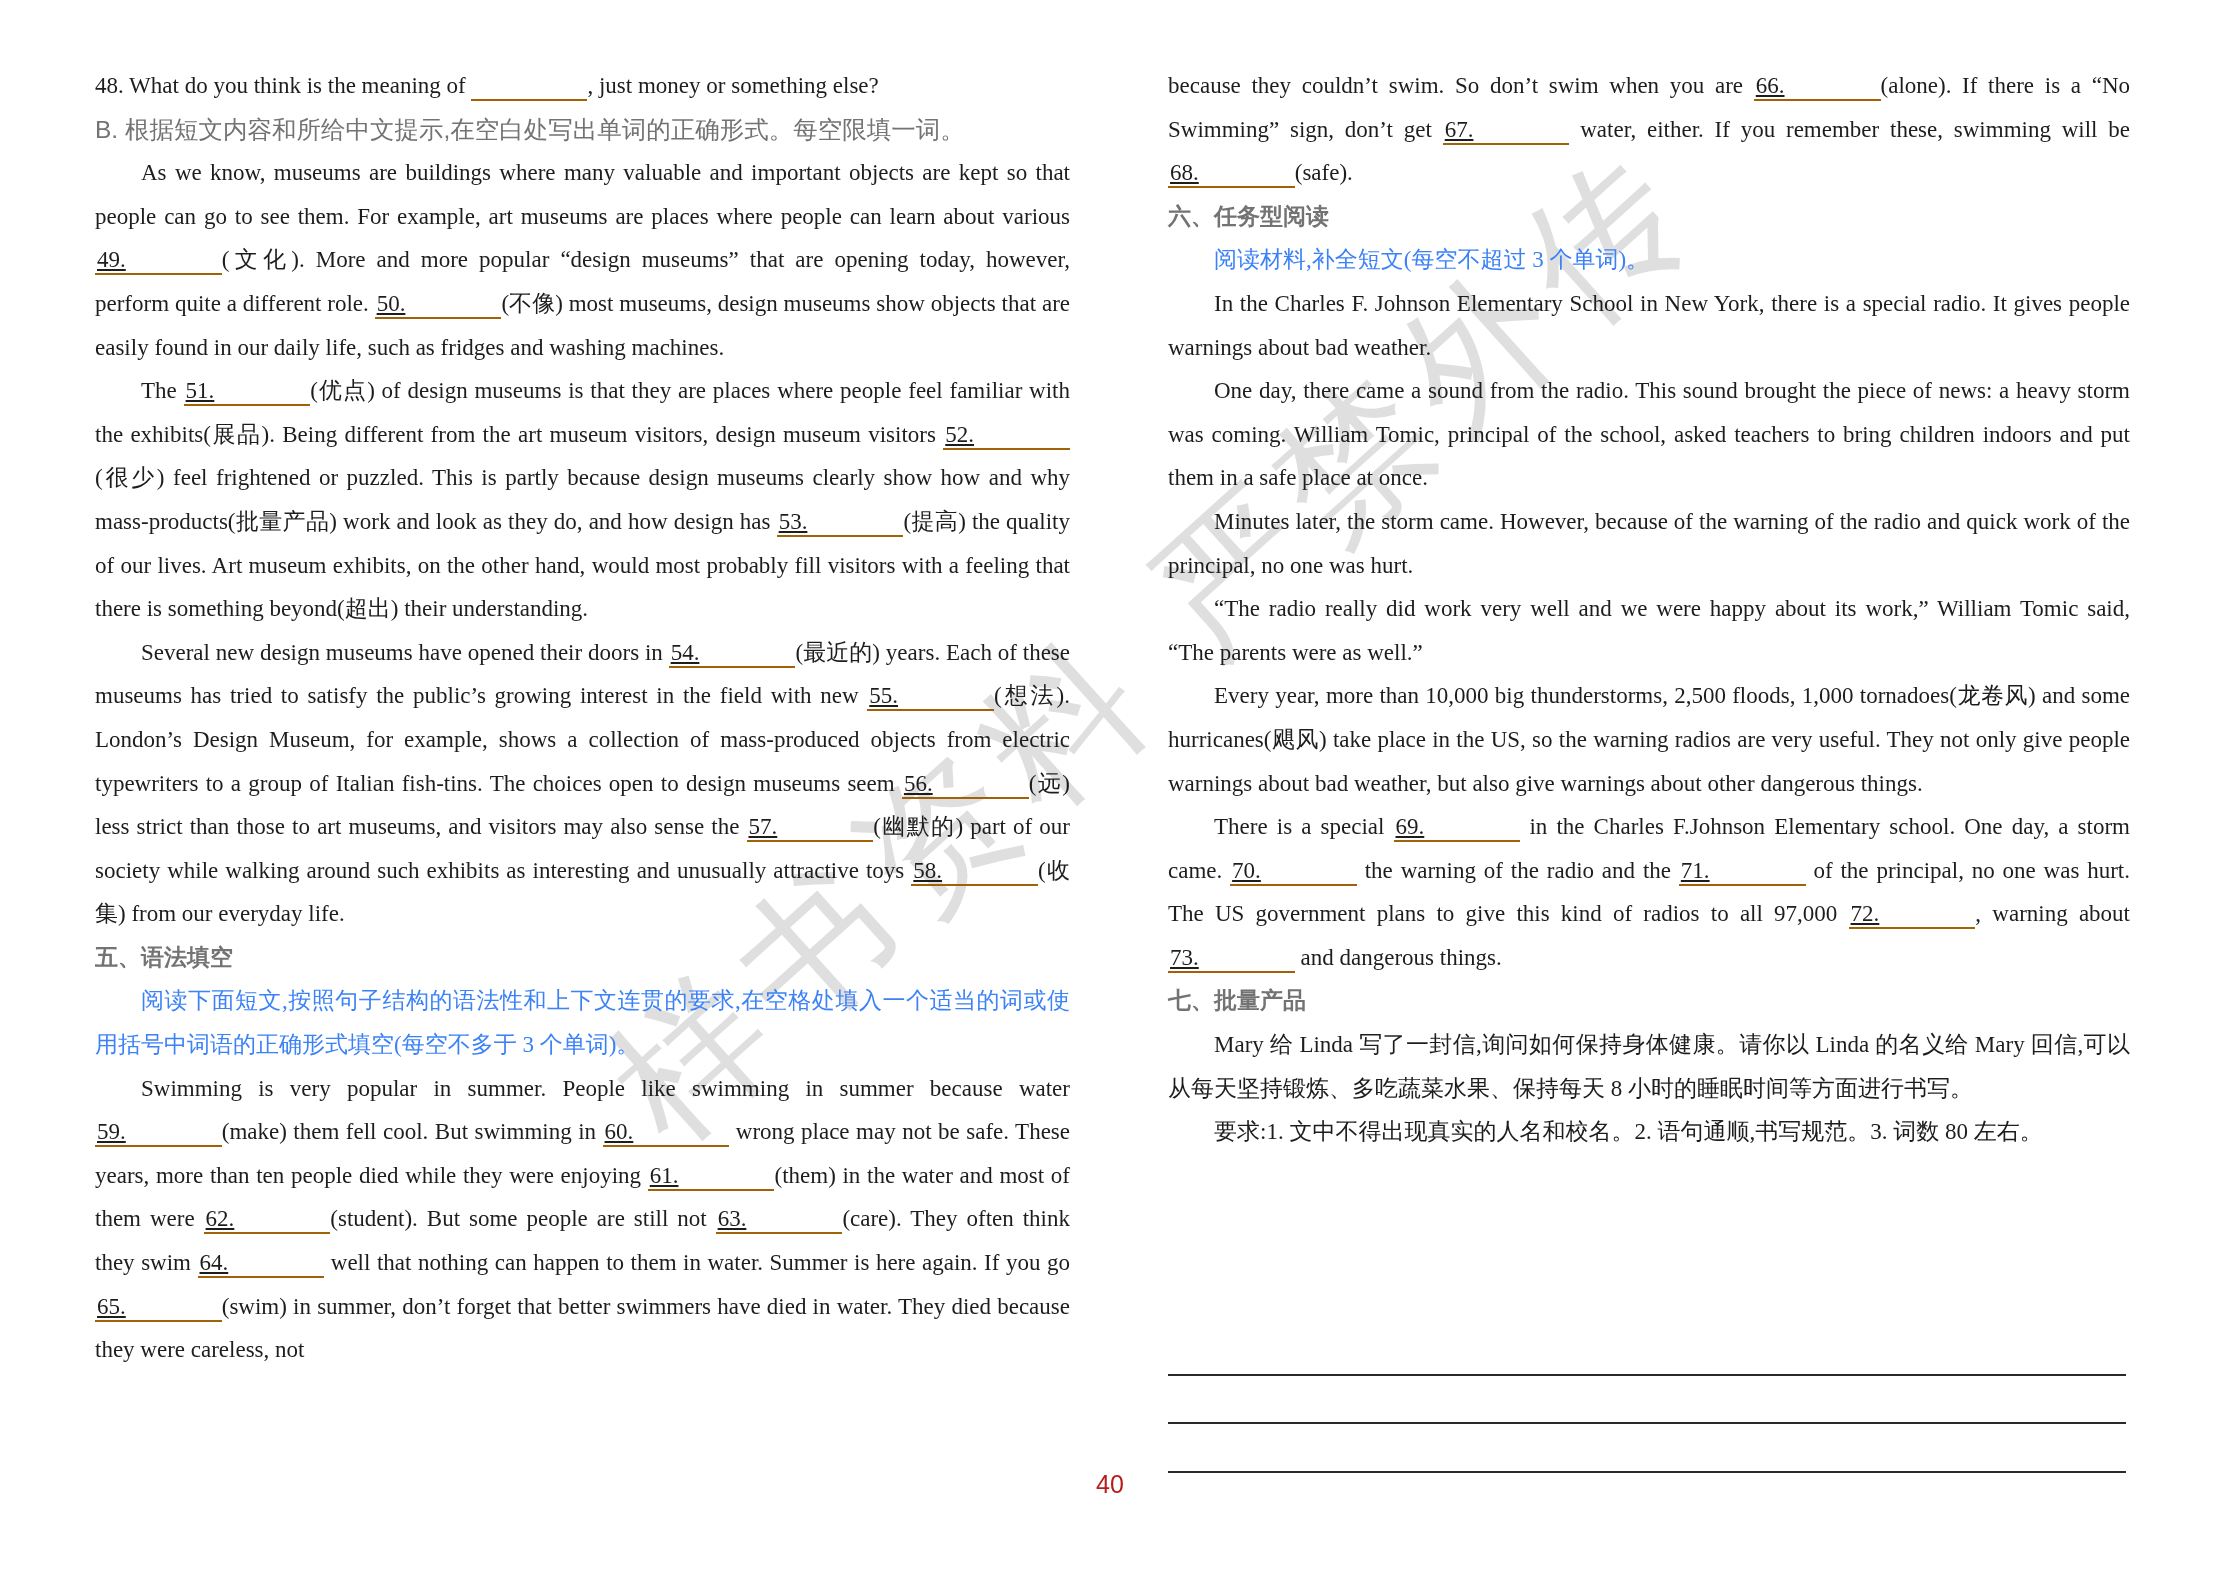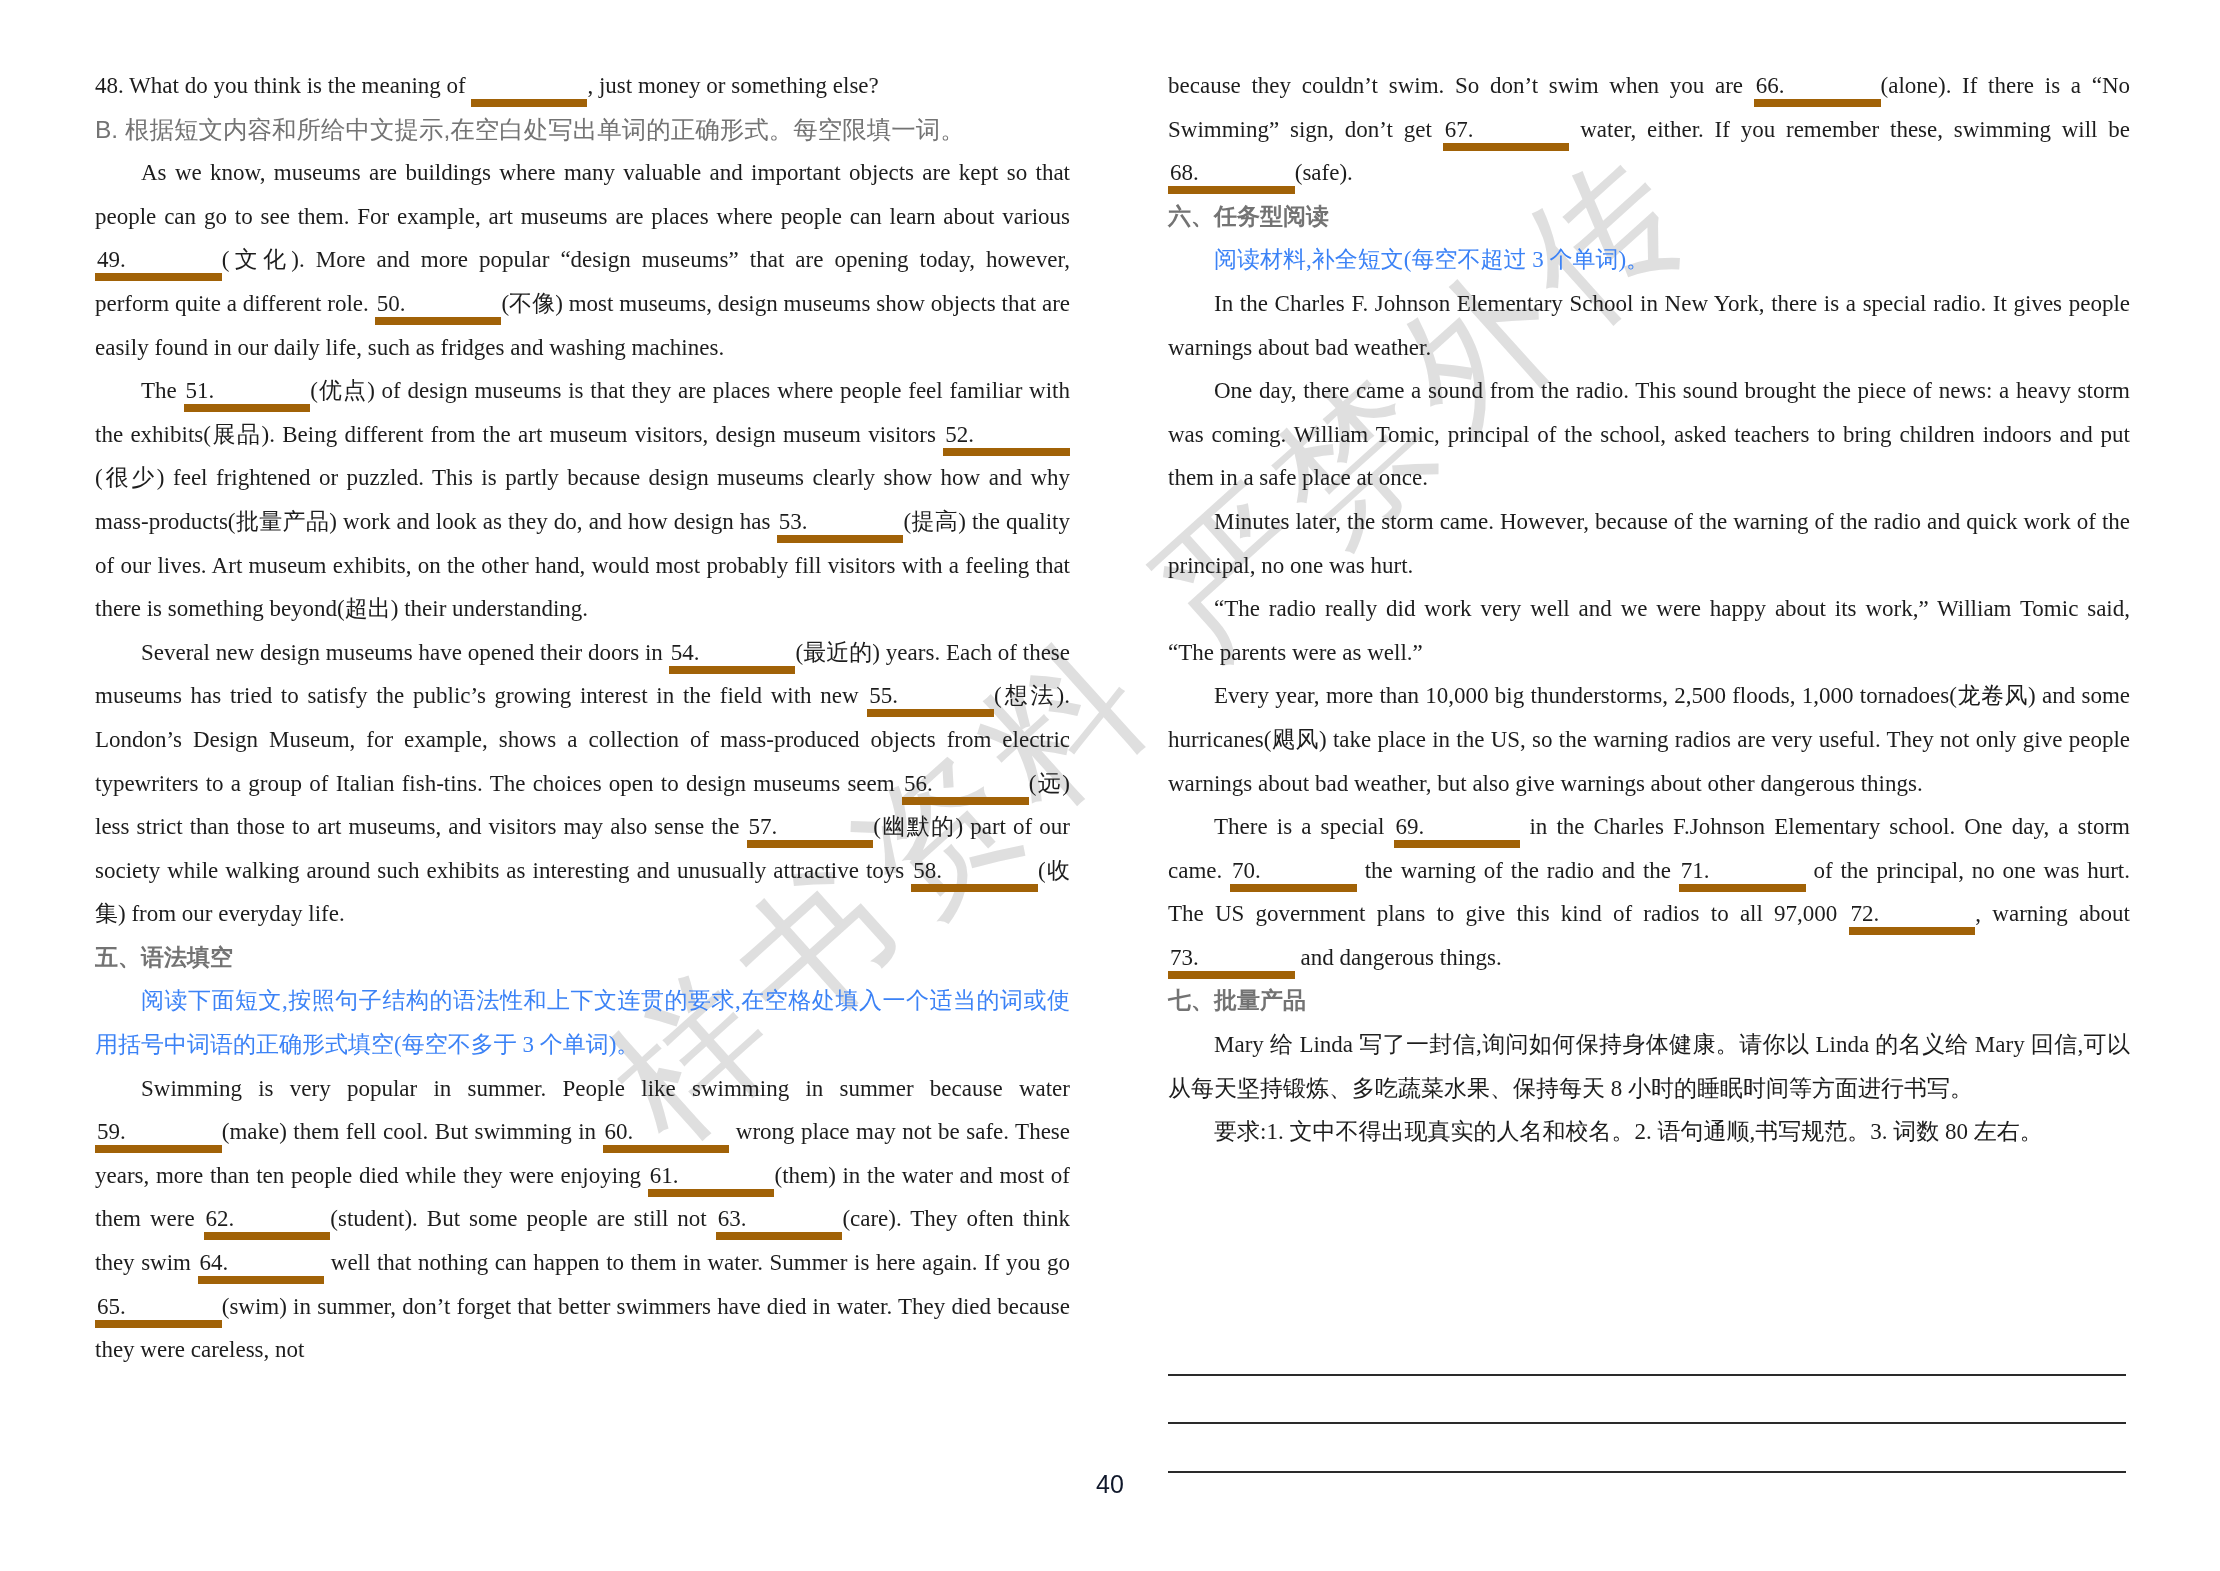--- a/index.html
+++ b/index.html
@@ -6,28 +6,28 @@
   .page{position:relative;width:2220px;height:1571px;background:#ffffff;overflow:hidden;
         font-family:"Liberation Serif","DejaVu Serif",serif;color:#1d1d1d;}
   .col{position:absolute;top:64px;z-index:2;}
   .col-left{left:95px;width:975px;}
   .col-right{left:1168px;width:962px;}
   .col p{margin:0;font-size:23px;line-height:43.6px;text-align:justify;}
   .ind{text-indent:2em;}
   .h-blue{color:#737373;font-family:"Liberation Sans","DejaVu Sans",sans-serif;
           font-weight:bold;font-size:26.5px;text-align:left;}
   .blue{color:#3b82f6;}
-  .bl{border-bottom:8px solid #a16207;padding:0 96px 1px 2px;white-space:nowrap;}
+  .bl{border-bottom:2px solid #a16207;padding:0 96px 1px 2px;white-space:nowrap;text-decoration:underline;}
   .bl-wide{padding:0 58px 1px 58px;}
   .ans-line{position:absolute;left:1168px;width:958px;height:0;border-top:2px solid #2a2a2a;z-index:2;}
   .line1{top:1374px;}
   .line2{top:1422px;}
   .line3{top:1471px;}
   .page-number{position:absolute;left:1086px;top:1470px;width:48px;text-align:center;
-        font-family:"Liberation Sans","DejaVu Sans",sans-serif;font-size:25px;color:#0f172a;z-index:2;}
+        font-family:"Liberation Sans","DejaVu Sans",sans-serif;font-size:25px;color:#b91c1c;z-index:2;}
   .watermark{position:absolute;left:385px;top:545px;width:1540px;text-align:center;
         font-size:150px;letter-spacing:16px;color:rgba(140,140,140,0.28);
         transform:rotate(-42deg);white-space:nowrap;pointer-events:none;z-index:1;
         font-family:"DejaVu Serif","Liberation Serif",serif;}
 </style>
 </head>
 <body>
 
 <div class="page">
 

